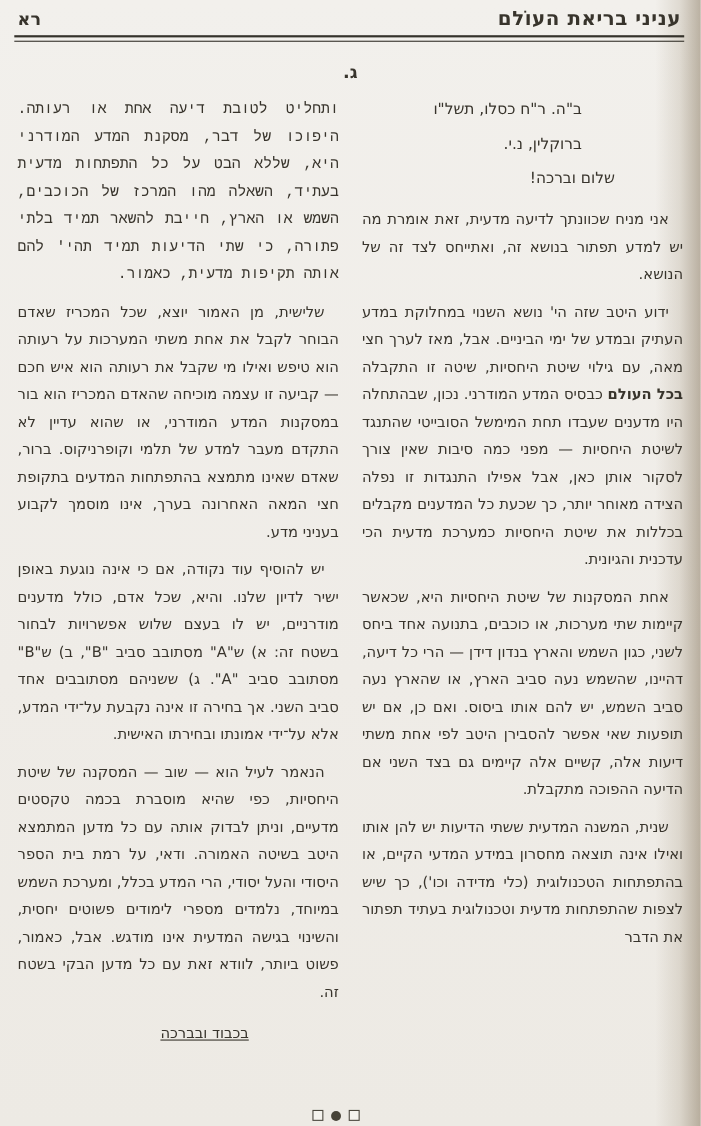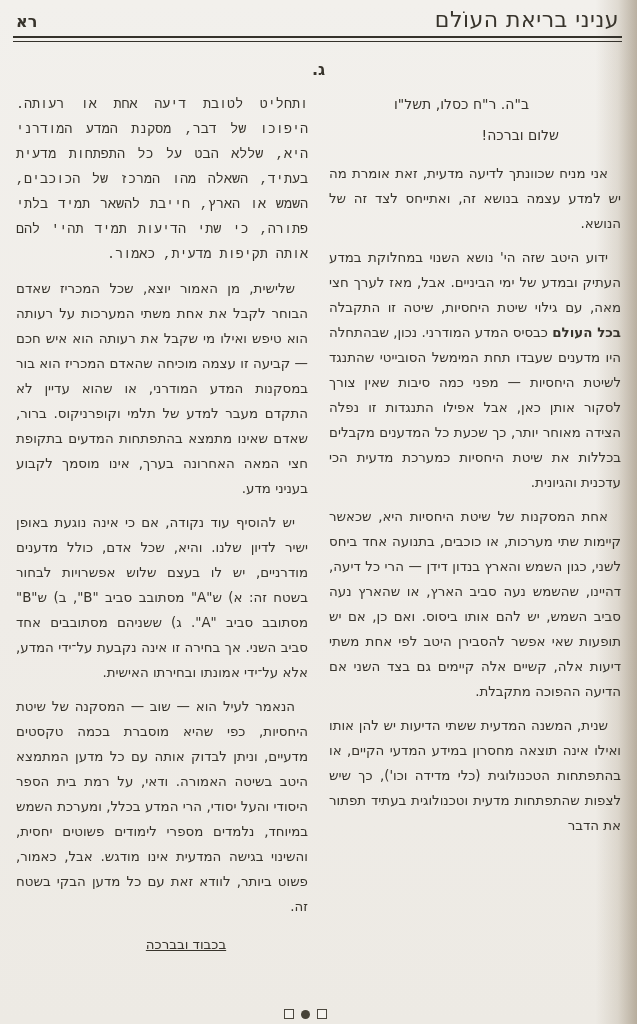--- a/index.html
+++ b/index.html
@@ -13,21 +13,21 @@
     background:
       linear-gradient(90deg, rgba(0,0,0,0) 0%, rgba(0,0,0,0) 93.5%, rgba(125,105,72,0.16) 97%, rgba(108,88,58,0.42) 100%),
       linear-gradient(180deg, #f2f0ec 0%, #efece7 60%, #edeae4 100%);
   }
   .page-header {
     display: flex;
     justify-content: space-between;
     align-items: baseline;
     padding: 7px 18px 0 16px;
   }
-  .page-title { font-weight: normal; font-size: 22px; letter-spacing: 0.5px; }
+  .page-title { font-weight: bold; font-size: 18px; letter-spacing: 0.5px; }
   .page-number { font-weight: bold; font-size: 16px; text-align: right; }
   .header-rule {
     margin: 4px 15px 0 13px;
     height: 3px;
     border-top: 2.5px solid #35322b;
     border-bottom: 1.5px solid #35322b;
   }
   .section-mark {
     text-align: center;
     font-weight: bold;
@@ -92,23 +92,24 @@
 </header>
 
 <div class="header-rule"></div>
 
 <div class="section-mark">ג.</div>
 
 <main class="columns">
 
   <section class="col">
     <div class="lh-line">ב"ה. ר"ח כסלו, תשל"ו</div>
+    <div class="lh-line">ברוקלין, נ.י.</div>
     <div class="lh-line lh-greeting">שלום וברכה!</div>
 
-    <p>אני מניח שכוונתך לדיעה מדעית, זאת אומרת מה יש למדע עצמה בנושא זה, ואתייחס לצד זה של הנושא.</p>
+    <p>אני מניח שכוונתך לדיעה מדעית, זאת אומרת מה יש למדע תפתור בנושא זה, ואתייחס לצד זה של הנושא.</p>
     <p><span>ידוע היטב שזה הי' נושא השנוי במחלוקת במדע העתיק ובמדע של ימי הביניים. אבל, מאז לערך חצי מאה, עם גילוי שיטת היחסיות, שיטה זו התקבלה </span><span class="bold-phrase">בכל העולם</span><span> כבסיס המדע המודרני. נכון, שבהתחלה היו מדענים שעבדו תחת המימשל הסובייטי שהתנגד לשיטת היחסיות — מפני כמה סיבות שאין צורך לסקור אותן כאן, אבל אפילו התנגדות זו נפלה הצידה מאוחר יותר, כך שכעת כל המדענים מקבלים בכללות את שיטת היחסיות כמערכת מדעית הכי עדכנית והגיונית.</span></p>
     <p>אחת המסקנות של שיטת היחסיות היא, שכאשר קיימות שתי מערכות, או כוכבים, בתנועה אחד ביחס לשני, כגון השמש והארץ בנדון דידן — הרי כל דיעה, דהיינו, שהשמש נעה סביב הארץ, או שהארץ נעה סביב השמש, יש להם אותו ביסוס. ואם כן, אם יש תופעות שאי אפשר להסבירן היטב לפי אחת משתי דיעות אלה, קשיים אלה קיימים גם בצד השני אם הדיעה ההפוכה מתקבלת.</p>
     <p>שנית, המשנה המדעית ששתי הדיעות יש להן אותו ואילו אינה תוצאה מחסרון במידע המדעי הקיים, או בהתפתחות הטכנולוגית (כלי מדידה וכו'), כך שיש לצפות שהתפתחות מדעית וטכנולוגית בעתיד תפתור את הדבר</p>
   </section>
 
   <section class="col">
     <p class="no-indent">ותחליט לטובת דיעה אחת או רעותה. היפוכו של דבר, מסקנת המדע המודרני היא, שללא הבט על כל התפתחות מדעית בעתיד, השאלה מהו המרכז של הכוכבים, השמש או הארץ, חייבת להשאר תמיד בלתי פתורה, כי שתי הדיעות תמיד תהי' להם אותה תקיפות מדעית, כאמור.</p>
     <p>שלישית, מן האמור יוצא, שכל המכריז שאדם הבוחר לקבל את אחת משתי המערכות על רעותה הוא טיפש ואילו מי שקבל את רעותה הוא איש חכם — קביעה זו עצמה מוכיחה שהאדם המכריז הוא בור במסקנות המדע המודרני, או שהוא עדיין לא התקדם מעבר למדע של תלמי וקופרניקוס. ברור, שאדם שאינו מתמצא בהתפתחות המדעים בתקופת חצי המאה האחרונה בערך, אינו מוסמך לקבוע בעניני מדע.</p>
     <p>יש להוסיף עוד נקודה, אם כי אינה נוגעת באופן ישיר לדיון שלנו. והיא, שכל אדם, כולל מדענים מודרניים, יש לו בעצם שלוש אפשרויות לבחור בשטח זה: א) ש"A" מסתובב סביב "B", ב) ש"B" מסתובב סביב "A". ג) ששניהם מסתובבים אחד סביב השני. אך בחירה זו אינה נקבעת על־ידי המדע, אלא על־ידי אמונתו ובחירתו האישית.</p>
     <p>הנאמר לעיל הוא — שוב — המסקנה של שיטת היחסיות, כפי שהיא מוסברת בכמה טקסטים מדעיים, וניתן לבדוק אותה עם כל מדען המתמצא היטב בשיטה האמורה. ודאי, על רמת בית הספר היסודי והעל יסודי, הרי המדע בכלל, ומערכת השמש במיוחד, נלמדים מספרי לימודים פשוטים יחסית, והשינוי בגישה המדעית אינו מודגש. אבל, כאמור, פשוט ביותר, לוודא זאת עם כל מדען הבקי בשטח זה.</p>

